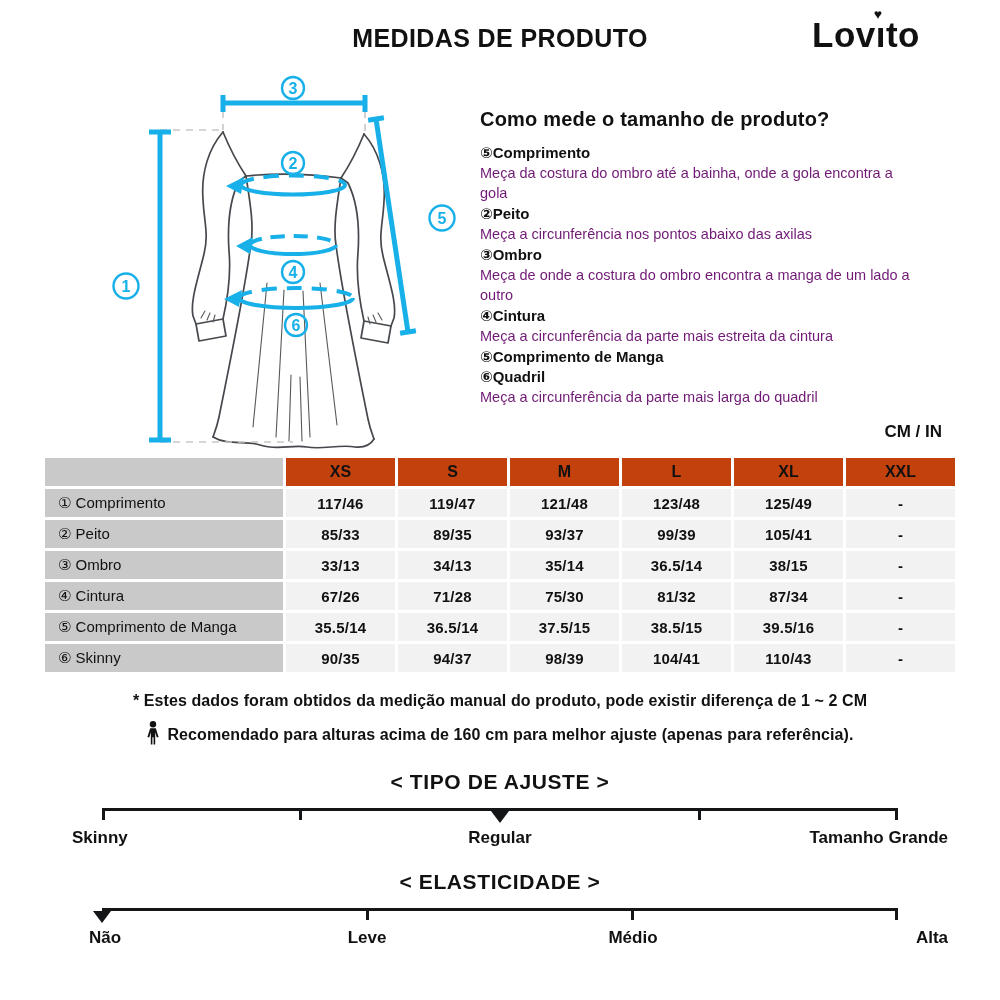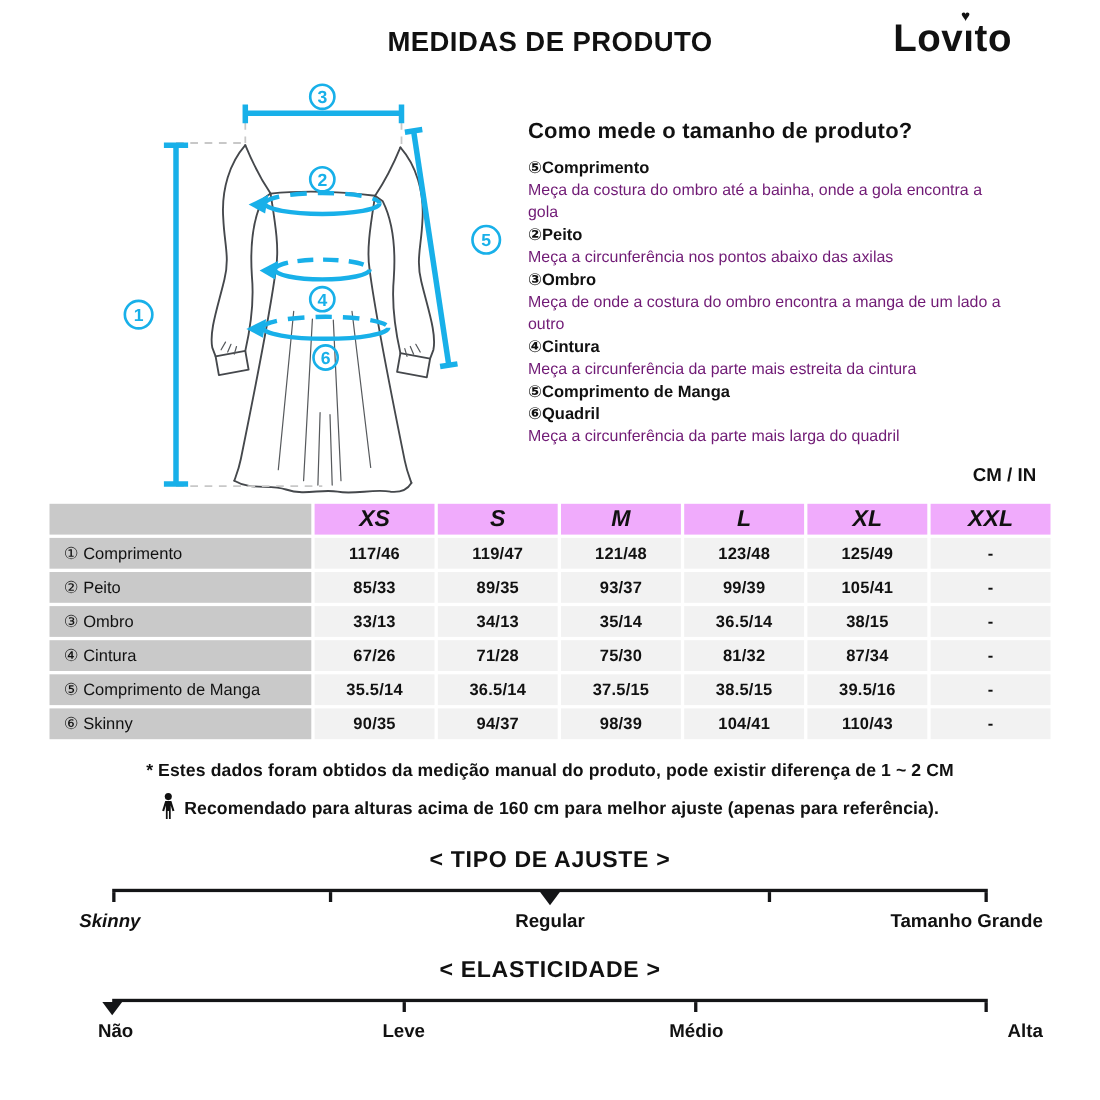--- a/index.html
+++ b/index.html
@@ -26,21 +26,21 @@
   .gi-label{font-size:15px;font-weight:700;line-height:20px;}
   .gi-desc{font-size:14.5px;color:#701a75;line-height:20px;margin:0 0 1px 0;}
 
   
   #units-label{top:422px;right:58px;font-size:17px;font-weight:800;}
 
   
   #size-table{left:45px;top:458px;width:910px;display:grid;
     grid-template-columns:238px repeat(6,1fr);grid-auto-rows:28px;gap:3px;}
   .cell{display:flex;align-items:center;justify-content:center;}
-  .cell.h{background:#f0abfc;font-weight:700;font-size:21px;font-style:italic;}
+  .cell.h{background:#c2410c;font-weight:700;font-size:16px;}
   .cell.corner{background:#c9c9c9;}
   .cell.lbl{background:#c9c9c9;justify-content:flex-start;padding-left:13px;font-size:15px;font-weight:400;}
   .cell.val{background:#f2f2f2;font-weight:700;font-size:15px;letter-spacing:.2px;}
 
   
   .note{left:0;width:100%;text-align:center;font-size:16px;font-weight:700;letter-spacing:.1px;}
   #note-1{top:692px;}
   #note-2{top:721px;}
   #person-icon-svg{vertical-align:-5px;margin-right:7px;}
 
@@ -253,21 +253,21 @@
   </svg><span>Recomendado para alturas acima de 160 cm para melhor ajuste (apenas para referência).</span>
 </div>
 
 <div class="abs scale-title" id="fit-title">&lt; TIPO DE AJUSTE &gt;</div>
 <div class="abs axis-line" id="fit-line"></div>
 <div class="abs tick" style="left:102px;top:811px;"></div>
 <div class="abs tick" style="left:299px;top:811px;"></div>
 <div class="abs tick" style="left:698px;top:811px;"></div>
 <div class="abs tick" style="left:895px;top:811px;"></div>
 <div class="abs tri" style="left:491px;top:811px;"></div>
-<div class="abs scale-label" style="left:72px;top:828px;font-style:italic;">Skinny</div>
+<div class="abs scale-label" style="left:72px;top:828px;">Skinny</div>
 <div class="abs scale-label c100" style="left:450px;top:828px;">Regular</div>
 <div class="abs scale-label" style="right:52px;top:828px;">Tamanho Grande</div>
 
 <div class="abs scale-title" id="ela-title">&lt; ELASTICIDADE &gt;</div>
 <div class="abs axis-line" id="ela-line"></div>
 <div class="abs tick" style="left:366px;top:911px;"></div>
 <div class="abs tick" style="left:631px;top:911px;"></div>
 <div class="abs tick" style="left:895px;top:911px;"></div>
 <div class="abs tri" style="left:93px;top:911px;"></div>
 <div class="abs scale-label" style="left:89px;top:928px;">Não</div>

